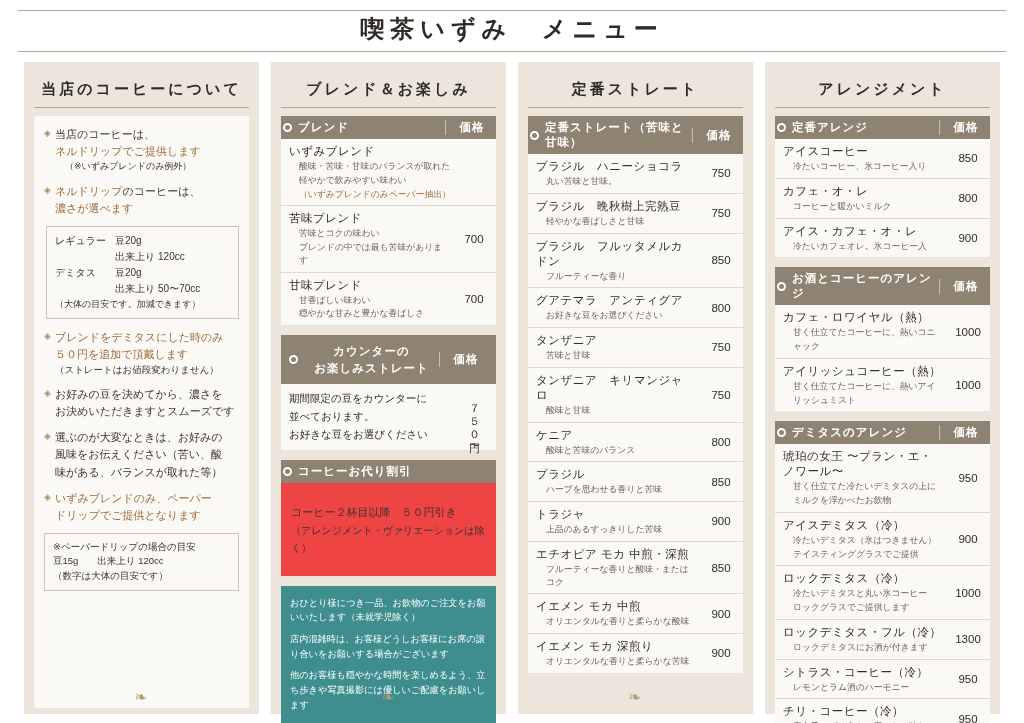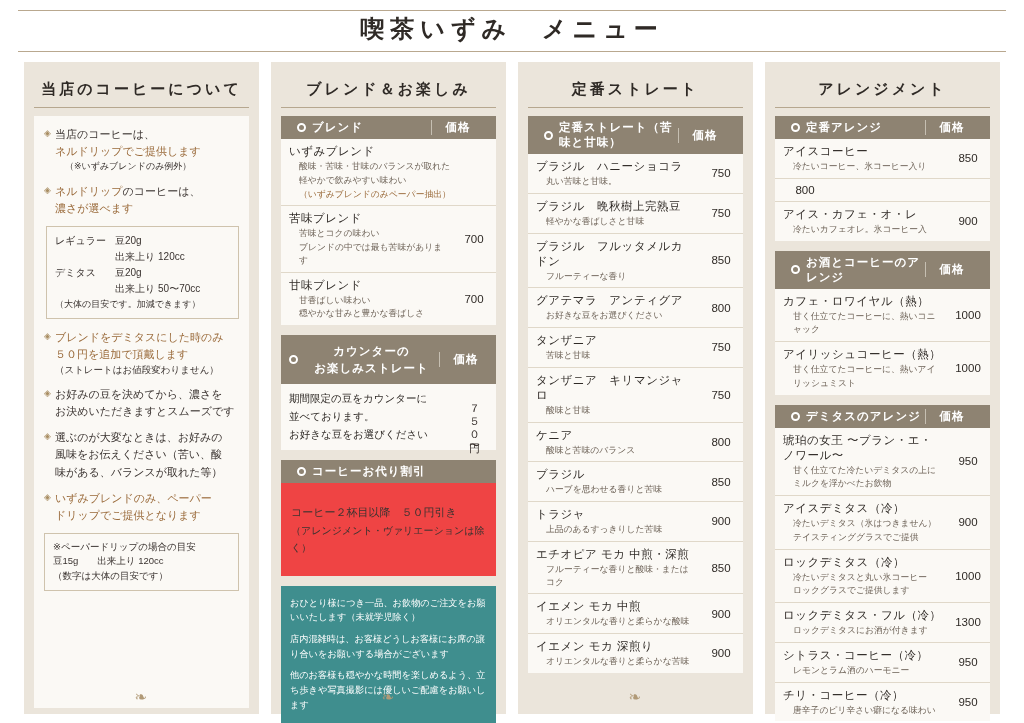--- a/index.html
+++ b/index.html
@@ -93,21 +93,21 @@
   .ctr{text-align:left;}
 
   
   .bar{
     display:flex;align-items:center;
     background:#8e8372;
     color:#ffffff;
     font-size:11.5px;
     font-weight:bold;
     letter-spacing:1px;
-    padding:4px 16px;
+    padding:4px 2px;
     box-sizing:border-box;
     margin-bottom:0;
   }
   .bar.tall{padding:8px 8px;}
   .bar .dot{
     display:inline-block;width:9px;height:9px;border-radius:50%;
     border:2px solid #ffffff;margin-right:6px;flex:0 0 auto;box-sizing:border-box;
   }
   .bar .label{flex:1 1 auto;}
   .bar .price-h{
@@ -456,20 +456,24 @@
         </div>
         <div class="rows">
           <div class="row">
             <div class="text">
               <div class="name">アイスコーヒー</div>
               <div class="desc">冷たいコーヒー、氷コーヒー入り</div>
             </div>
             <div class="price">850</div>
           </div>
           <div class="row">
+            <div class="text">
+              <div class="name">カフェ・オ・レ</div>
+              <div class="desc">コーヒーと暖かいミルク</div>
+            </div>
             <div class="price">800</div>
           </div>
           <div class="row">
             <div class="text">
               <div class="name">アイス・カフェ・オ・レ</div>
               <div class="desc">冷たいカフェオレ。氷コーヒー入</div>
             </div>
             <div class="price">900</div>
           </div>
         </div>

